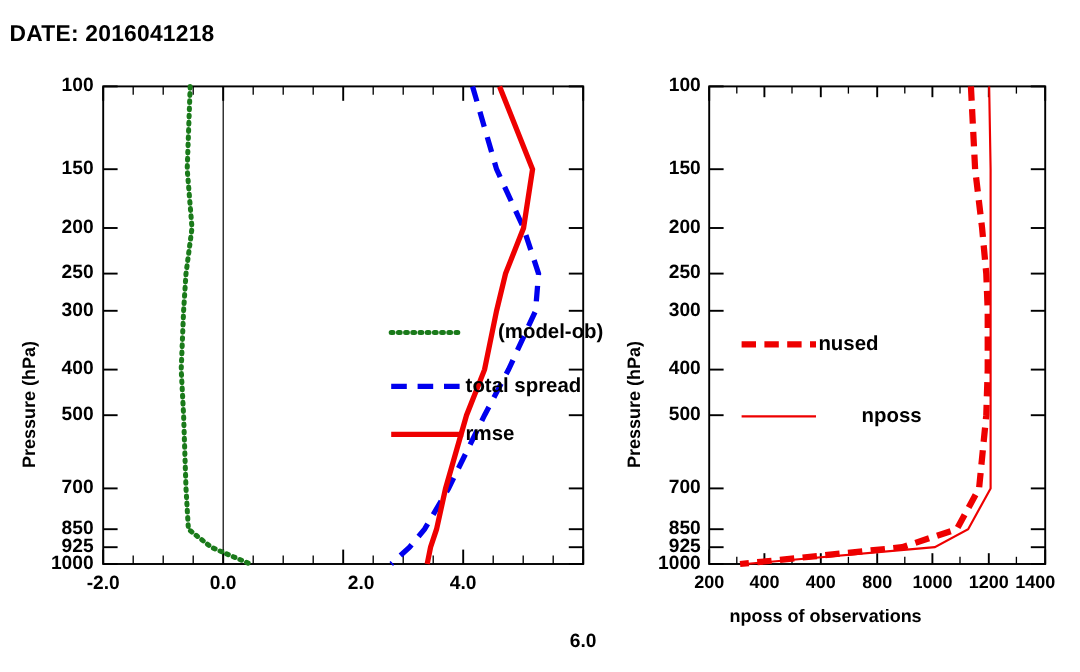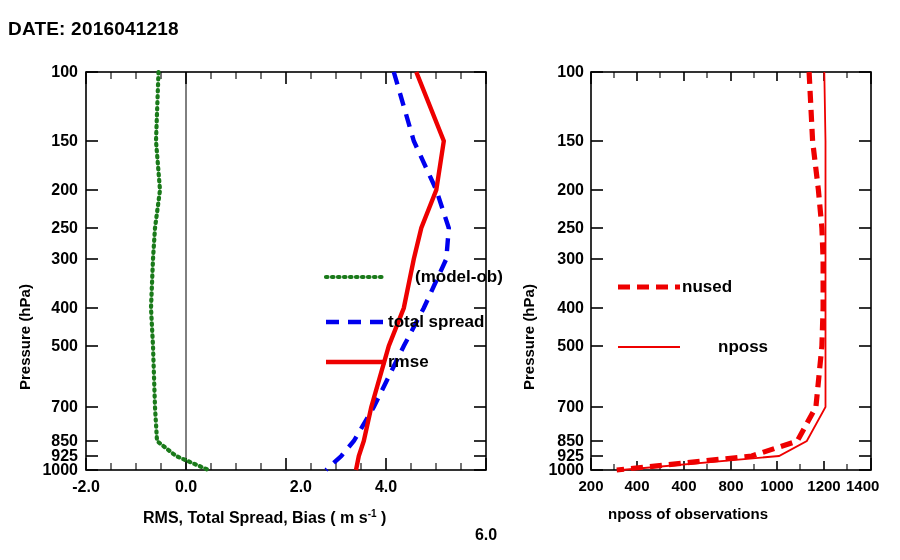--- a/index.html
+++ b/index.html
@@ -21,21 +21,20 @@
 <body>
 
 <div id="root">
 
   <div class="abs date-label">DATE: 2016041218</div>
 
   <div class="abs" style="left:0;top:0;width:500px;height:560px;">
 
     <div class="abs ylabel" style="left:16px;top:390px;">Pressure (hPa)</div>
 
-    <div class="abs xlabel" style="left:143px;top:508px;"><span>RMS, Total Spread, Bias ( m s</span><sup>-1</sup><span> )</span></div>
 
     <svg class="abs" style="left:0;top:0;" width="500" height="500">
 
       <rect x="86" y="72" width="400" height="398" fill="none" stroke="#000" stroke-width="1.6"></rect>
 
       <line x1="186" y1="72" x2="186" y2="470" stroke="#000" stroke-width="1"></line>
 
       <g stroke="#000" stroke-width="1.6">
         <line x1="86" y1="470" x2="86" y2="458"></line>
           <line x1="86" y1="72" x2="86" y2="84"></line>

